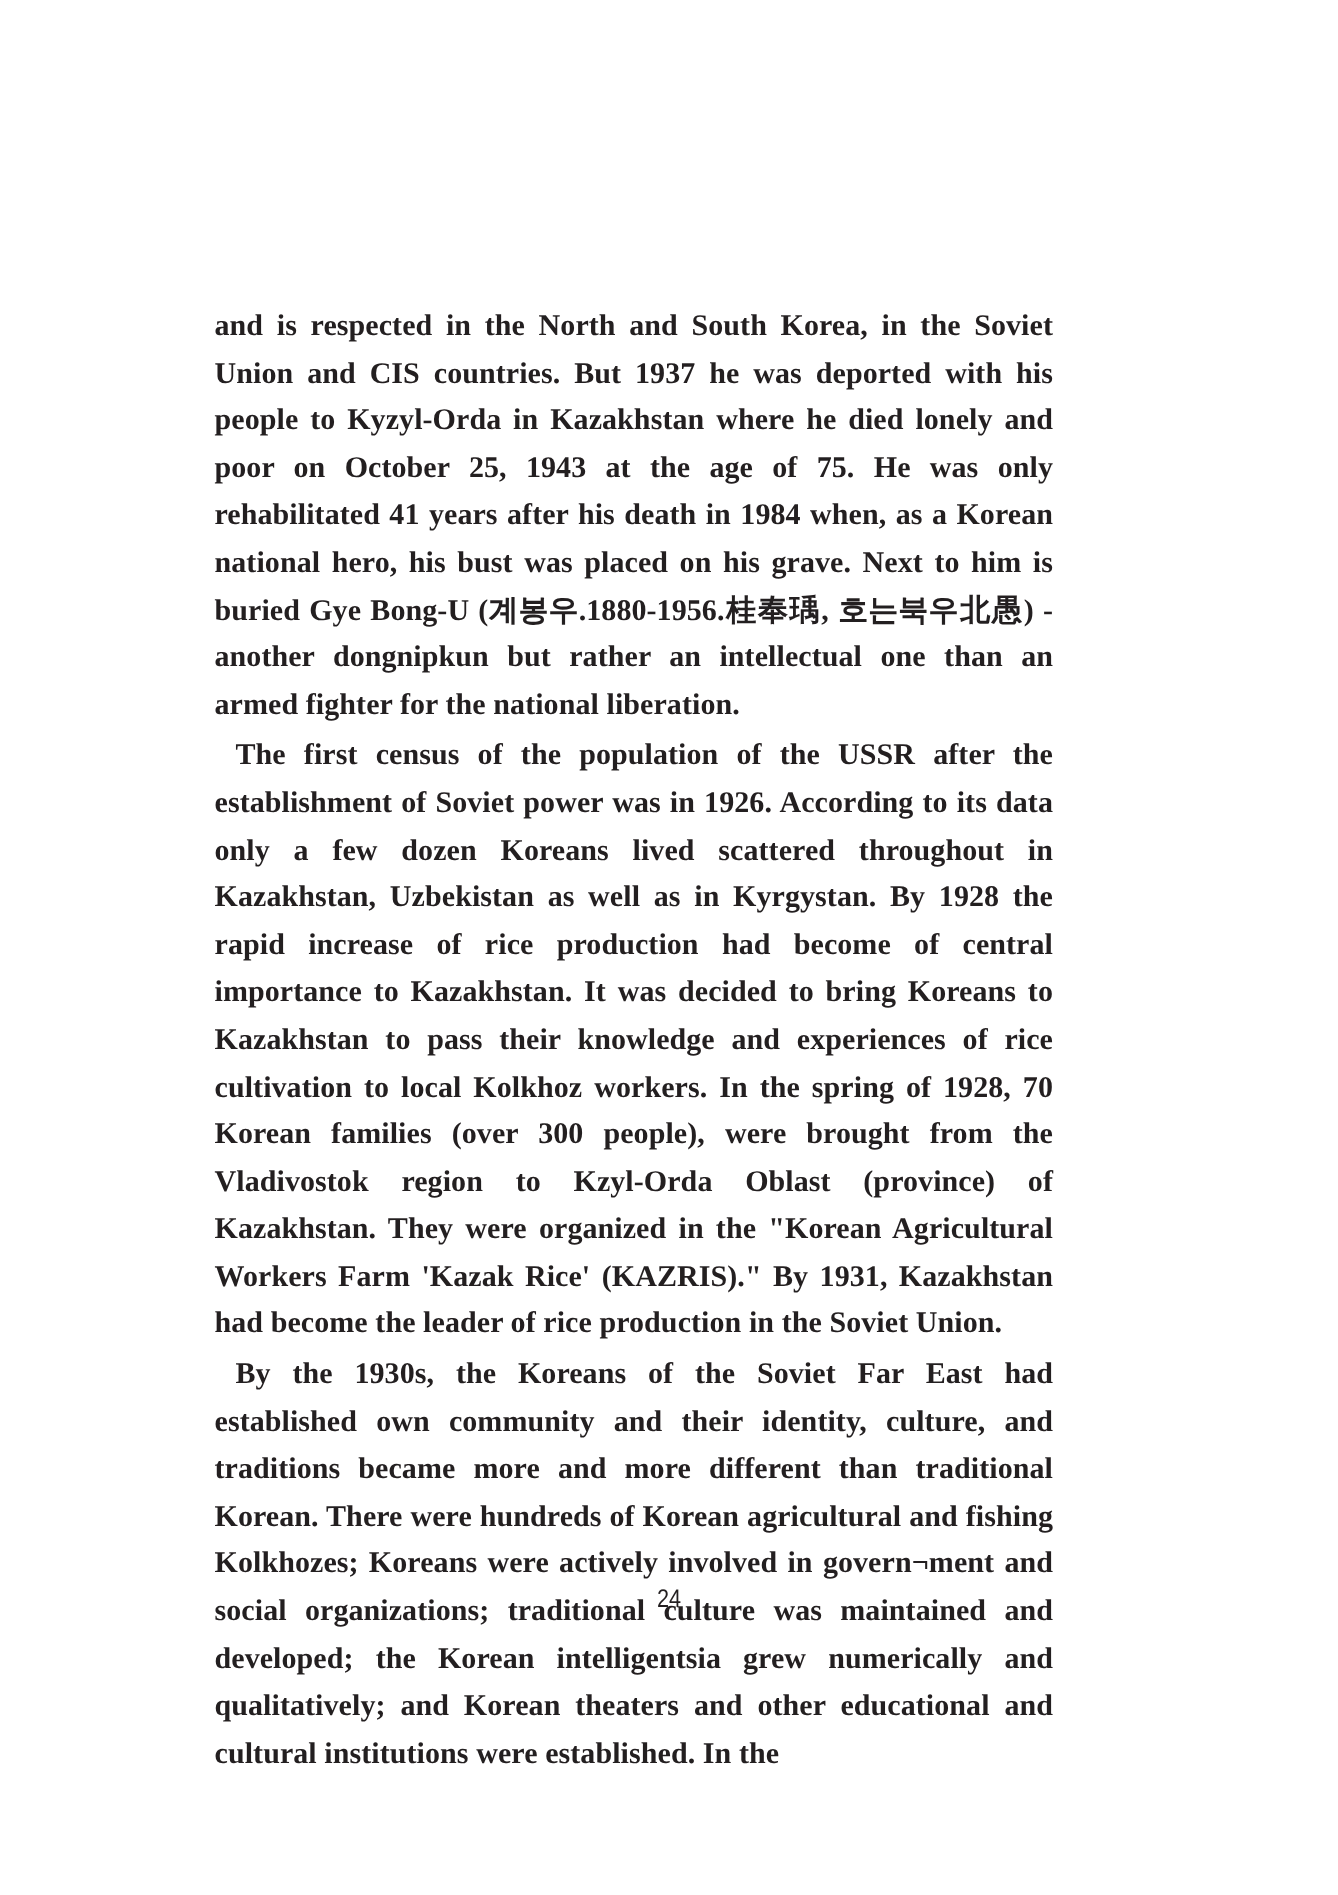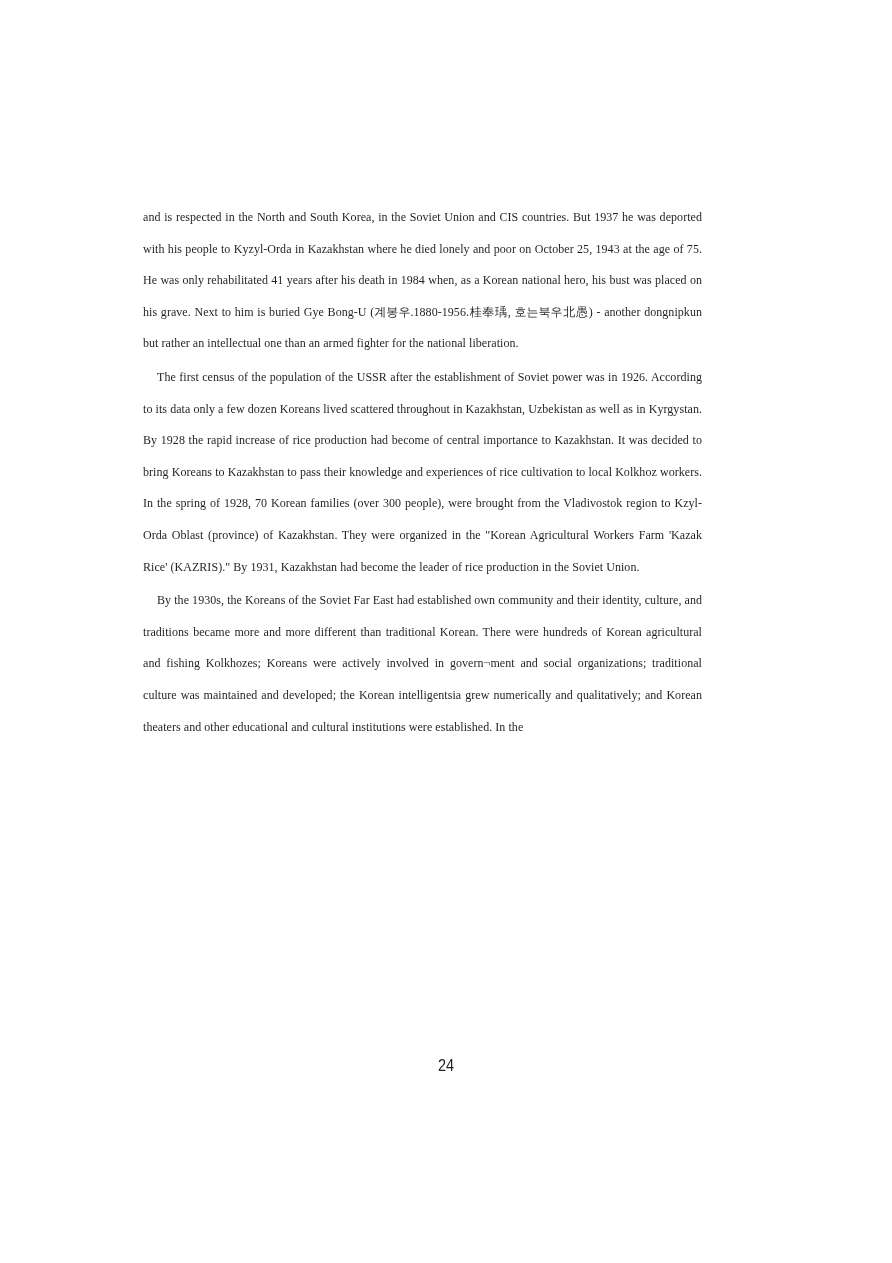--- a/index.html
+++ b/index.html
@@ -16,25 +16,26 @@
       color: #231f20;
     }
     .page {
       position: absolute;
       left: 143px;
       top: 202px;
       width: 575px;
     }
     .para {
       margin: 0 16px 2px 0;
-      font-size: 12px;
+      font-size: 20px;
       line-height: 31.6px;
       text-align: justify;
       text-indent: 0;
       letter-spacing: 0.05px;
+      font-weight: bold;
     }
     .para.indent {
       text-indent: 14px;
     }
     .para.first {
       text-indent: 0;
     }
     .page-number {
       position: absolute;
       left: 0;

